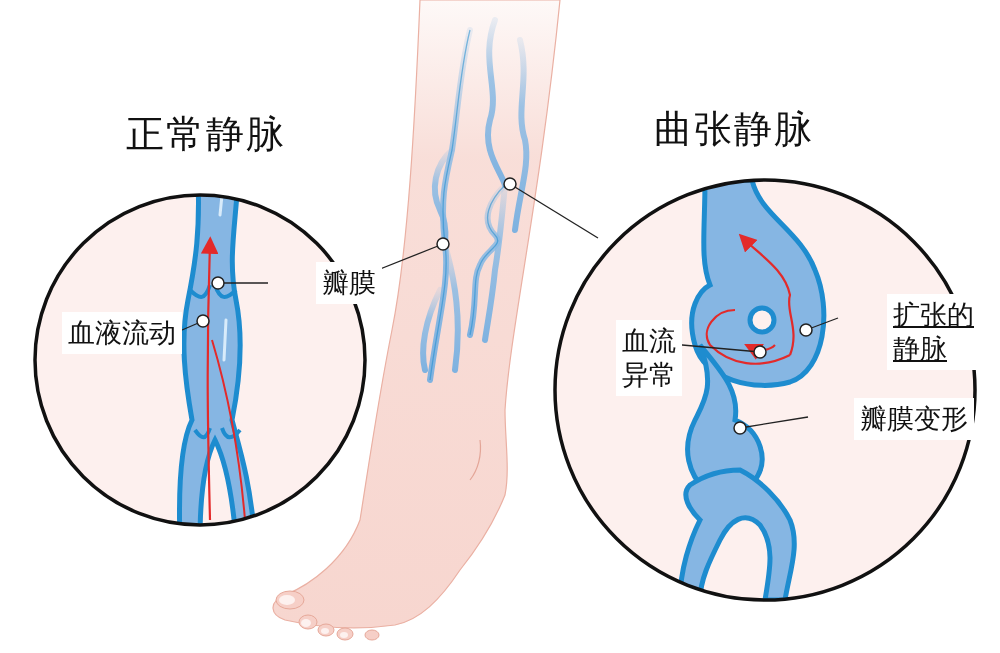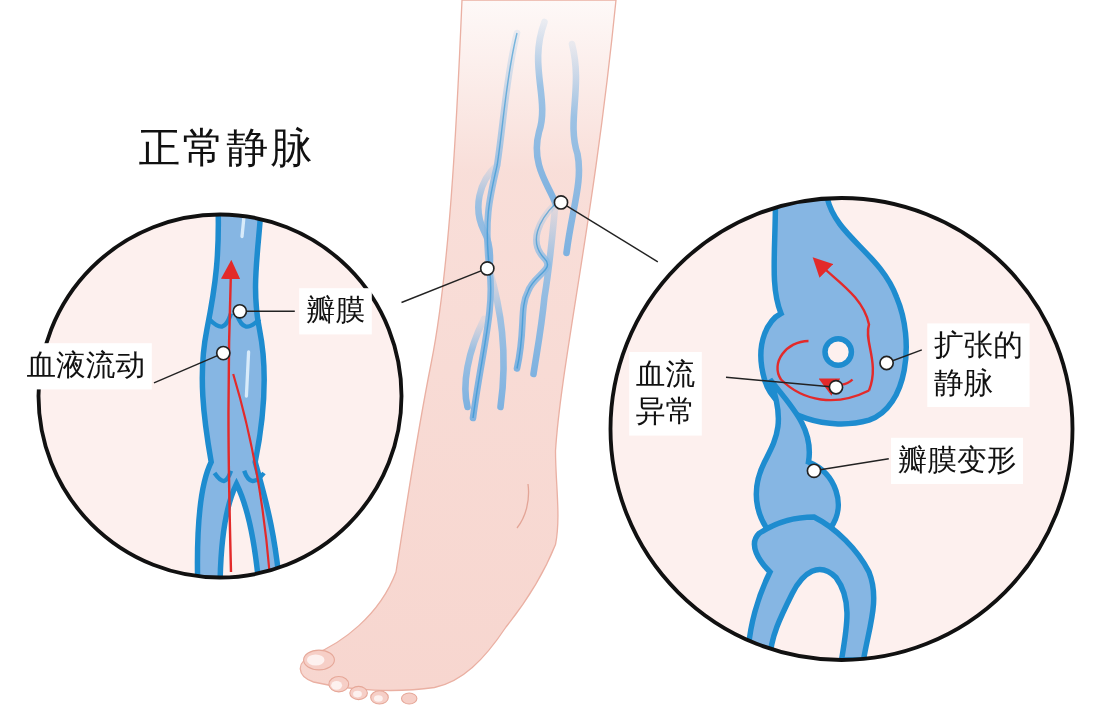--- a/index.html
+++ b/index.html
@@ -2,21 +2,21 @@
 <html><head>
 <meta charset="utf-8">
 <style>
   html, body { margin: 0; padding: 0; background: #ffffff; }
   body { width: 1000px; height: 653px; position: relative; overflow: hidden;
          font-family: "DejaVu Sans", "Liberation Sans", sans-serif; }
   #stage { position: absolute; left: 0; top: 0; width: 996px; height: 653px; }
   .label { position: absolute; background: #ffffff; color: #111; line-height: 1.25;
            white-space: nowrap; }
   .title { font-size: 38px; padding: 6px 14px; letter-spacing: 2px; }
-  .callout { font-size: 27px; padding: 4px 6px; }
+  .callout { font-size: 27px; padding: 4px 6px; margin-left: 44px; }
 </style>
 </head>
 <body>
 
 <div id="stage">
 <svg width="1000" height="653" viewBox="0 0 1000 653" xmlns="http://www.w3.org/2000/svg">
   <defs>
     <linearGradient id="legFade" x1="0" y1="0" x2="0" y2="1">
       <stop offset="0" stop-color="#f7d6cf" stop-opacity="0.15"></stop>
       <stop offset="0.25" stop-color="#f7d6cf" stop-opacity="0.8"></stop>
@@ -120,28 +120,29 @@
     <circle cx="806" cy="330" r="6" fill="#fff" stroke="#222" stroke-width="1.5"></circle>
     <line x1="760" y1="352" x2="660" y2="343" stroke="#222" stroke-width="1.3"></line>
     <circle cx="760" cy="352" r="6" fill="#fff" stroke="#222" stroke-width="1.5"></circle>
     <line x1="740" y1="428" x2="808" y2="417" stroke="#222" stroke-width="1.3"></line>
     <circle cx="740" cy="428" r="6" fill="#fff" stroke="#222" stroke-width="1.5"></circle>
   </g>
 </svg>
 
 
 <div class="label title" style="left:112px; top:105px;">正常静脉</div>
+<div class="label title" style="left:640px; top:100px;">曲张静脉</div>
 
 <div class="label callout" style="left:272px; top:262px;">瓣膜</div>
 
 <div class="label callout" style="left:18px; top:312px;">
   <div>血液流动</div>
 </div>
 
-<div class="label callout" style="left:843px; top:294px;">
+<div class="label callout" style="left:843px; top:294px;text-decoration:underline;">
   <div>扩张的</div>
   <div>静脉</div>
 </div>
 
 <div class="label callout" style="left:810px; top:398px;">瓣膜变形</div>
 
 <div class="label callout" style="left:572px; top:320px;">
   <div>血流</div>
   <div>异常</div>
 </div>

